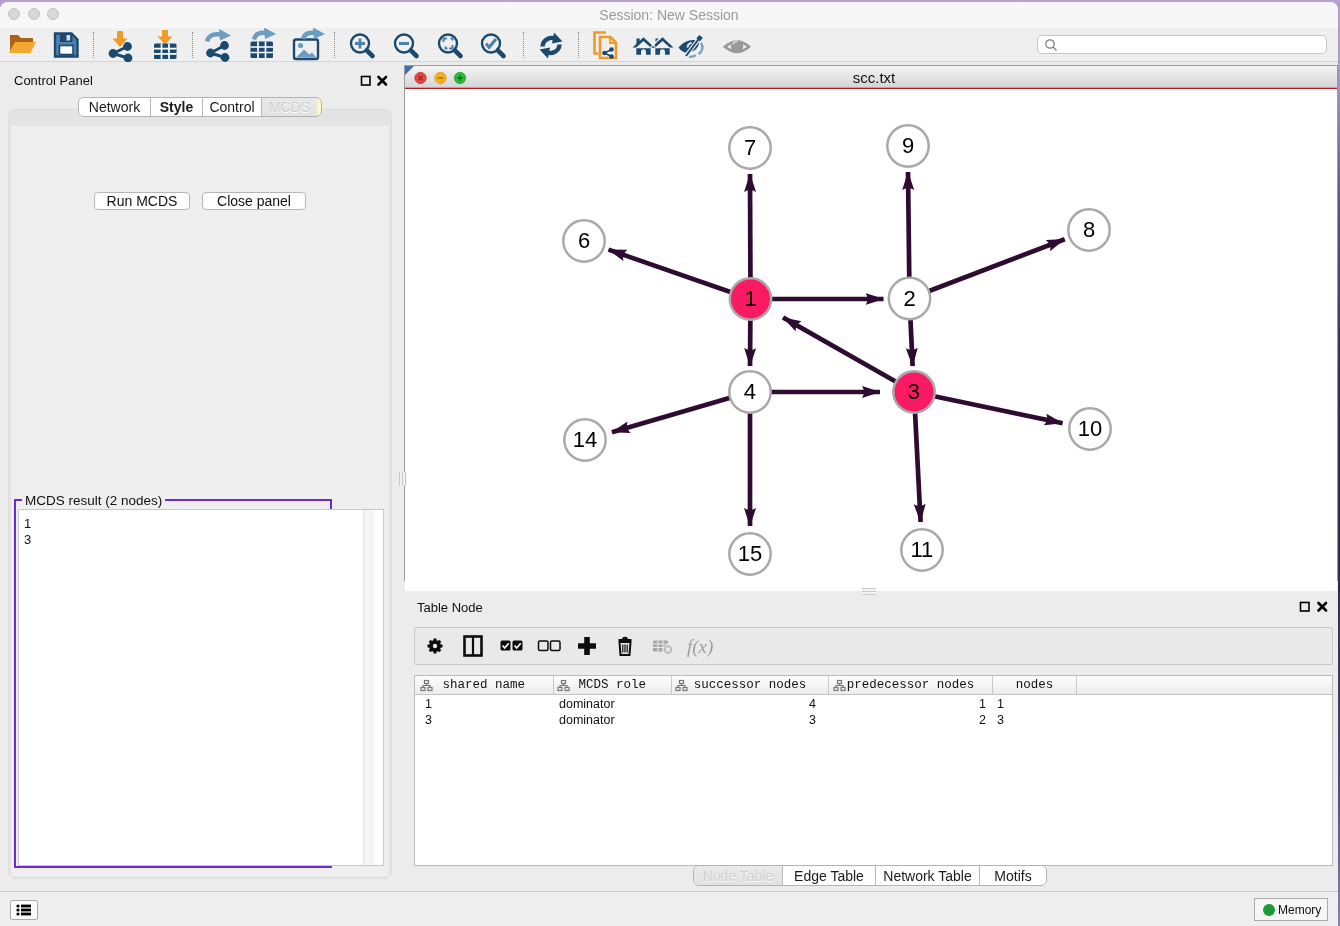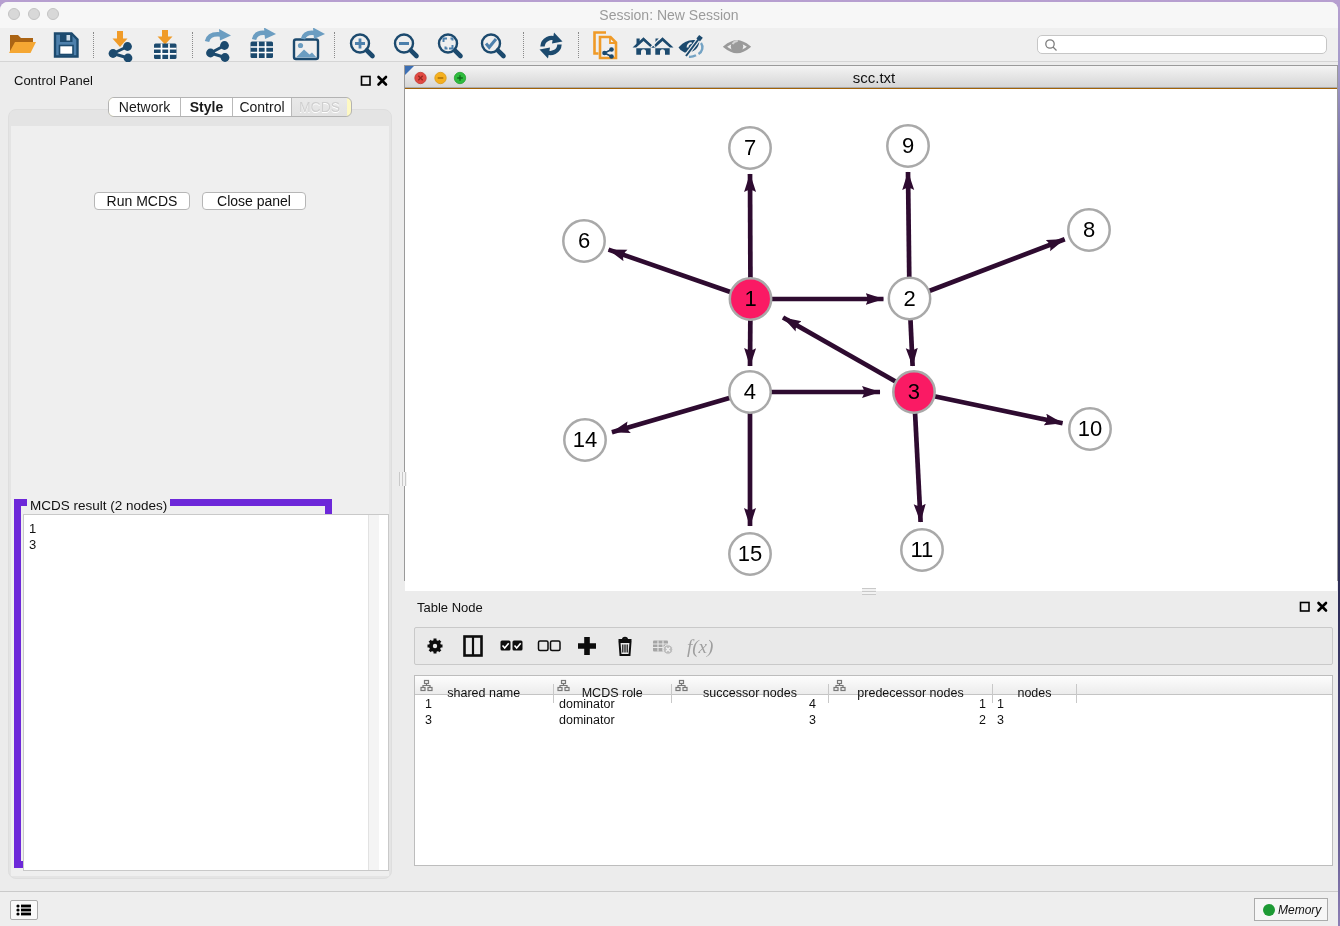--- a/index.html
+++ b/index.html
@@ -17,63 +17,63 @@
   
   #toolbar { position:absolute; left:0; top:26px; width:100%; height:34px; background:#efefef;
              border-bottom:1px solid #d5d5d5; }
   .tsep { position:absolute; top:4px; height:26px; width:0; border-left:1px dotted #8a8a8a; }
   #searchbox { position:absolute; left:1037px; top:7px; width:290px; height:19px; background:#fff;
                border:1px solid #c6c6c6; border-radius:5px; }
   
   #cpanel { position:absolute; left:0; top:61px; width:392px; height:830px; background:#ececec; }
   #cptitle { position:absolute; left:14px; top:10px; font-size:13px; color:#111; }
   .tabsrow { position:absolute; display:flex; height:20px; border:1px solid #b3b3b3;
-             border-radius:6px; overflow:hidden; background:#fef9c3;margin-left:30px; }
+             border-radius:6px; overflow:hidden; background:#fef9c3; }
   .tabsrow .tab { height:100%; display:flex; align-items:center; justify-content:center;
                   font-size:14px; color:#1a1a1a; background:#fff; border-left:1px solid #b9b9b9; }
   .tabsrow .tab:first-child { border-left:none; }
   .tabsrow .tab.sel { background:linear-gradient(#e9e9e9,#e2e2e2); color:#cfcfcf;
                       text-shadow:0 1px 0 #ffffff; }
   #cpouter { position:absolute; left:8px; top:46px; width:384px; height:770px;
              background:#e4e4e4; border-radius:8px; border:1px solid #dedede;}
   #cpinner { position:absolute; left:11px; top:63px; width:378px; height:750px; background:#efefef; }
   #optlabel { position:absolute; left:8px; top:71.5px; width:384px; text-align:center; font-size:14.5px; color:#111; }
   #combo { position:absolute; left:44px; top:97px; width:310px; height:19px; background:#fff;
            border:1px solid #b6b6b6; border-radius:4px; font-size:14.5px; color:#111;
            line-height:18px; padding-left:12px; }
   .btn { position:absolute; height:18px; background:#fff; border:1px solid #b6b6b6; border-radius:4px;
          font-size:14px; color:#111; text-align:center; line-height:17px; }
   #fieldset { position:absolute; left:14px; top:436px; width:318px; height:369px;
-              border:7px solid #6d28d9; }
+              border:2px solid #6d28d9; }
   #legend { position:absolute; left:6px; top:-8px; background:#efefef; padding:0 3px;
             font-size:13.5px; color:#111; }
   #resultbox { position:absolute; left:2px; top:8px; width:366px; height:357px; background:#fff;
                border:1px solid #c9c9c9; font-size:13px; color:#111; }
   #resultbox .ln { position:absolute; left:5px; }
   #rscroll { position:absolute; right:9px; top:0; width:11px; height:100%; background:#f4f4f4;
              border-left:1px solid #e2e2e2; }
   
   #netwin { position:absolute; left:404px; top:63px; width:934px; height:516px;
-            border:1px solid #9a9a9a; background:#a16207; }
+            border:1px solid #9a9a9a; background:#b91c1c; }
   #nettitle { position:absolute; left:0; top:0; width:100%; height:22px;
               background:linear-gradient(#f4f4f4,#d6d6d6); border-bottom:1px solid #ababab; }
   #nettitle .txt { position:absolute; width:100%; text-align:center; font-size:15px; color:#111; top:3px; text-indent:6px; }
   #netcorner { position:absolute; left:0; top:0; width:0; height:0;
                border-top:9px solid #3c6fb4; border-right:9px solid transparent; }
   #netcanvas { position:absolute; left:0; top:23px; width:932px; height:502px; background:#fff; }
   
   #tpanel { position:absolute; left:404px; top:593px; width:934px; height:296px; background:#ececec; }
   #tptitle { position:absolute; left:13px; top:5px; font-size:13px; color:#111; }
   #ttoolbar { position:absolute; left:10px; top:32px; width:919px; height:38px; background:#e9e9e9;
               border:1px solid #c9c9c9; border-radius:2px; }
   #ttable { position:absolute; left:10px; top:80px; width:919px; height:191px; background:#fff;
             border:1px solid #bdbdbd; }
   #thead { position:absolute; left:0; top:0; width:100%; height:19px;
            background:linear-gradient(#fdfdfd,#ececec); border-bottom:1px solid #c4c4c4; }
-  .hcell { position:absolute; top:8px; height:19px; border-right:1px solid #c8c8c8; }
+  .hcell { position:absolute; top:0; height:19px; border-right:1px solid #c8c8c8;font-family:Liberation Mono, monospace; }
   .htext { position:absolute; width:100%; text-align:center; top:2px; font-size:12.5px; color:#111; }
   .trow { position:absolute; left:0; width:100%; height:16px; font-size:12.5px; color:#111; }
   .trow span { position:absolute; top:1px; }
   
   #btabs { position:absolute; left:289px; top:270px; }
   
   #statusbar { position:absolute; left:0; top:889px; width:1338px; height:35px; background:#eeeeee;
                border-top:1px solid #cacaca; }
   #listbtn { position:absolute; left:10px; top:8px; width:28px; height:20px; background:#fafafa;
              border:1px solid #ababab; border-radius:2px; }
@@ -403,35 +403,41 @@
         <span style="left:582px;">1</span>
       </div>
       <div class="trow" style="top:36px;">
         <span style="left:10px;">3</span>
           <span style="left:144px;">dominator</span>
         <span style="left:361px;width:40px;text-align:right;">3</span>
         <span style="left:531px;width:40px;text-align:right;">2</span>
         <span style="left:582px;">3</span>
       </div>
     </div>
+    <div class="tabsrow" id="btabs" style="height:21px;">
+      <div class="tab sel" style="width:88px;">Node Table</div>
+      <div class="tab" style="width:93px;">Edge Table</div>
+      <div class="tab" style="width:104px;">Network Table</div>
+      <div class="tab" style="width:67px;">Motifs</div>
+    </div>
   </div>
 
   <div id="statusbar">
     <div id="listbtn">
       <svg width="26" height="18" style="position:absolute;left:0;top:0">
         <circle cx="7" cy="5" r="1.6" fill="#000"></circle>
           <rect x="10" y="3.6" width="10" height="2.8" fill="#000"></rect>
         <circle cx="7" cy="9" r="1.6" fill="#000"></circle>
           <rect x="10" y="7.6" width="10" height="2.8" fill="#000"></rect>
         <circle cx="7" cy="13" r="1.6" fill="#000"></circle>
           <rect x="10" y="11.6" width="10" height="2.8" fill="#000"></rect>
       </svg>
     </div>
     <div id="membtn">
       <svg width="14" height="14" style="position:absolute;left:7px;top:4px">
           <circle cx="7" cy="7" r="6" fill="#1d9a34"></circle>
         </svg>
-      <span style="position:absolute;left:23px;top:4px;font-style:italic;">Memory</span>
+      <span style="position:absolute;left:23px;top:4px;">Memory</span>
     </div>
   </div>
 </div>
 <div style="position:absolute;left:399px;top:472px;width:8px;height:14px;background:repeating-linear-gradient(90deg,#c9c9c9 0,#c9c9c9 1px,#f2f2f2 1px,#f2f2f2 3px);"></div>
 <div style="position:absolute;left:862px;top:588px;width:14px;height:7px;background:repeating-linear-gradient(180deg,#c9c9c9 0,#c9c9c9 1px,#f2f2f2 1px,#f2f2f2 3px);"></div>
 
 </body></html>

